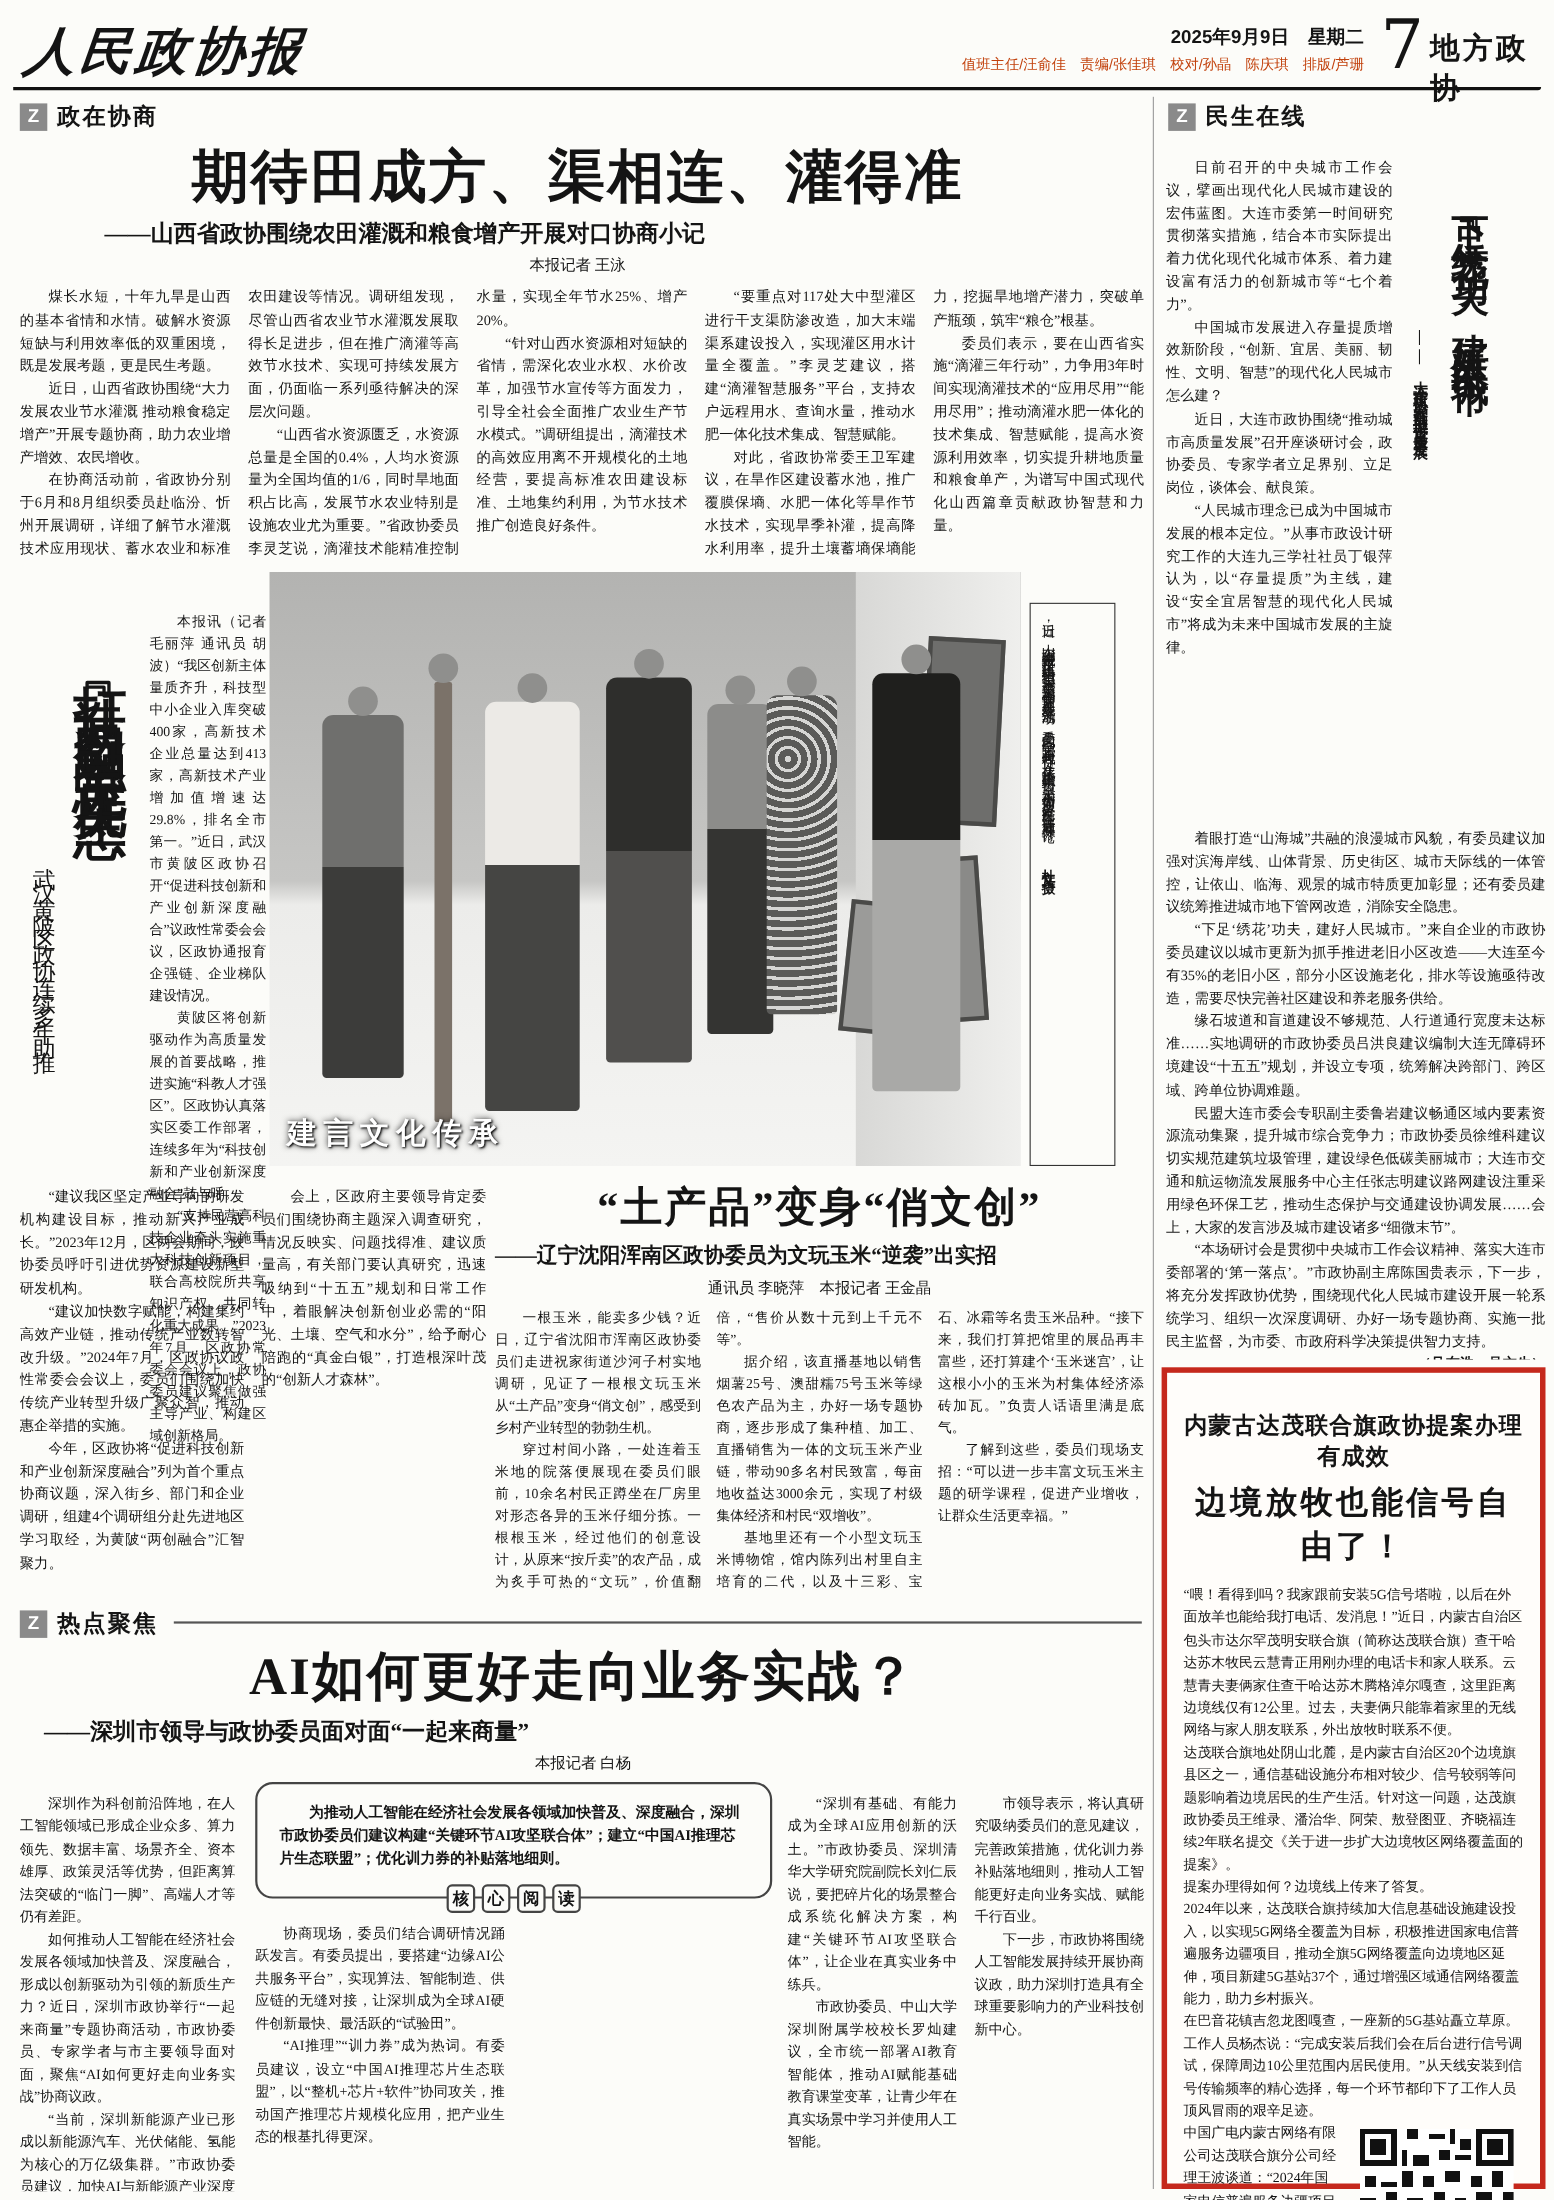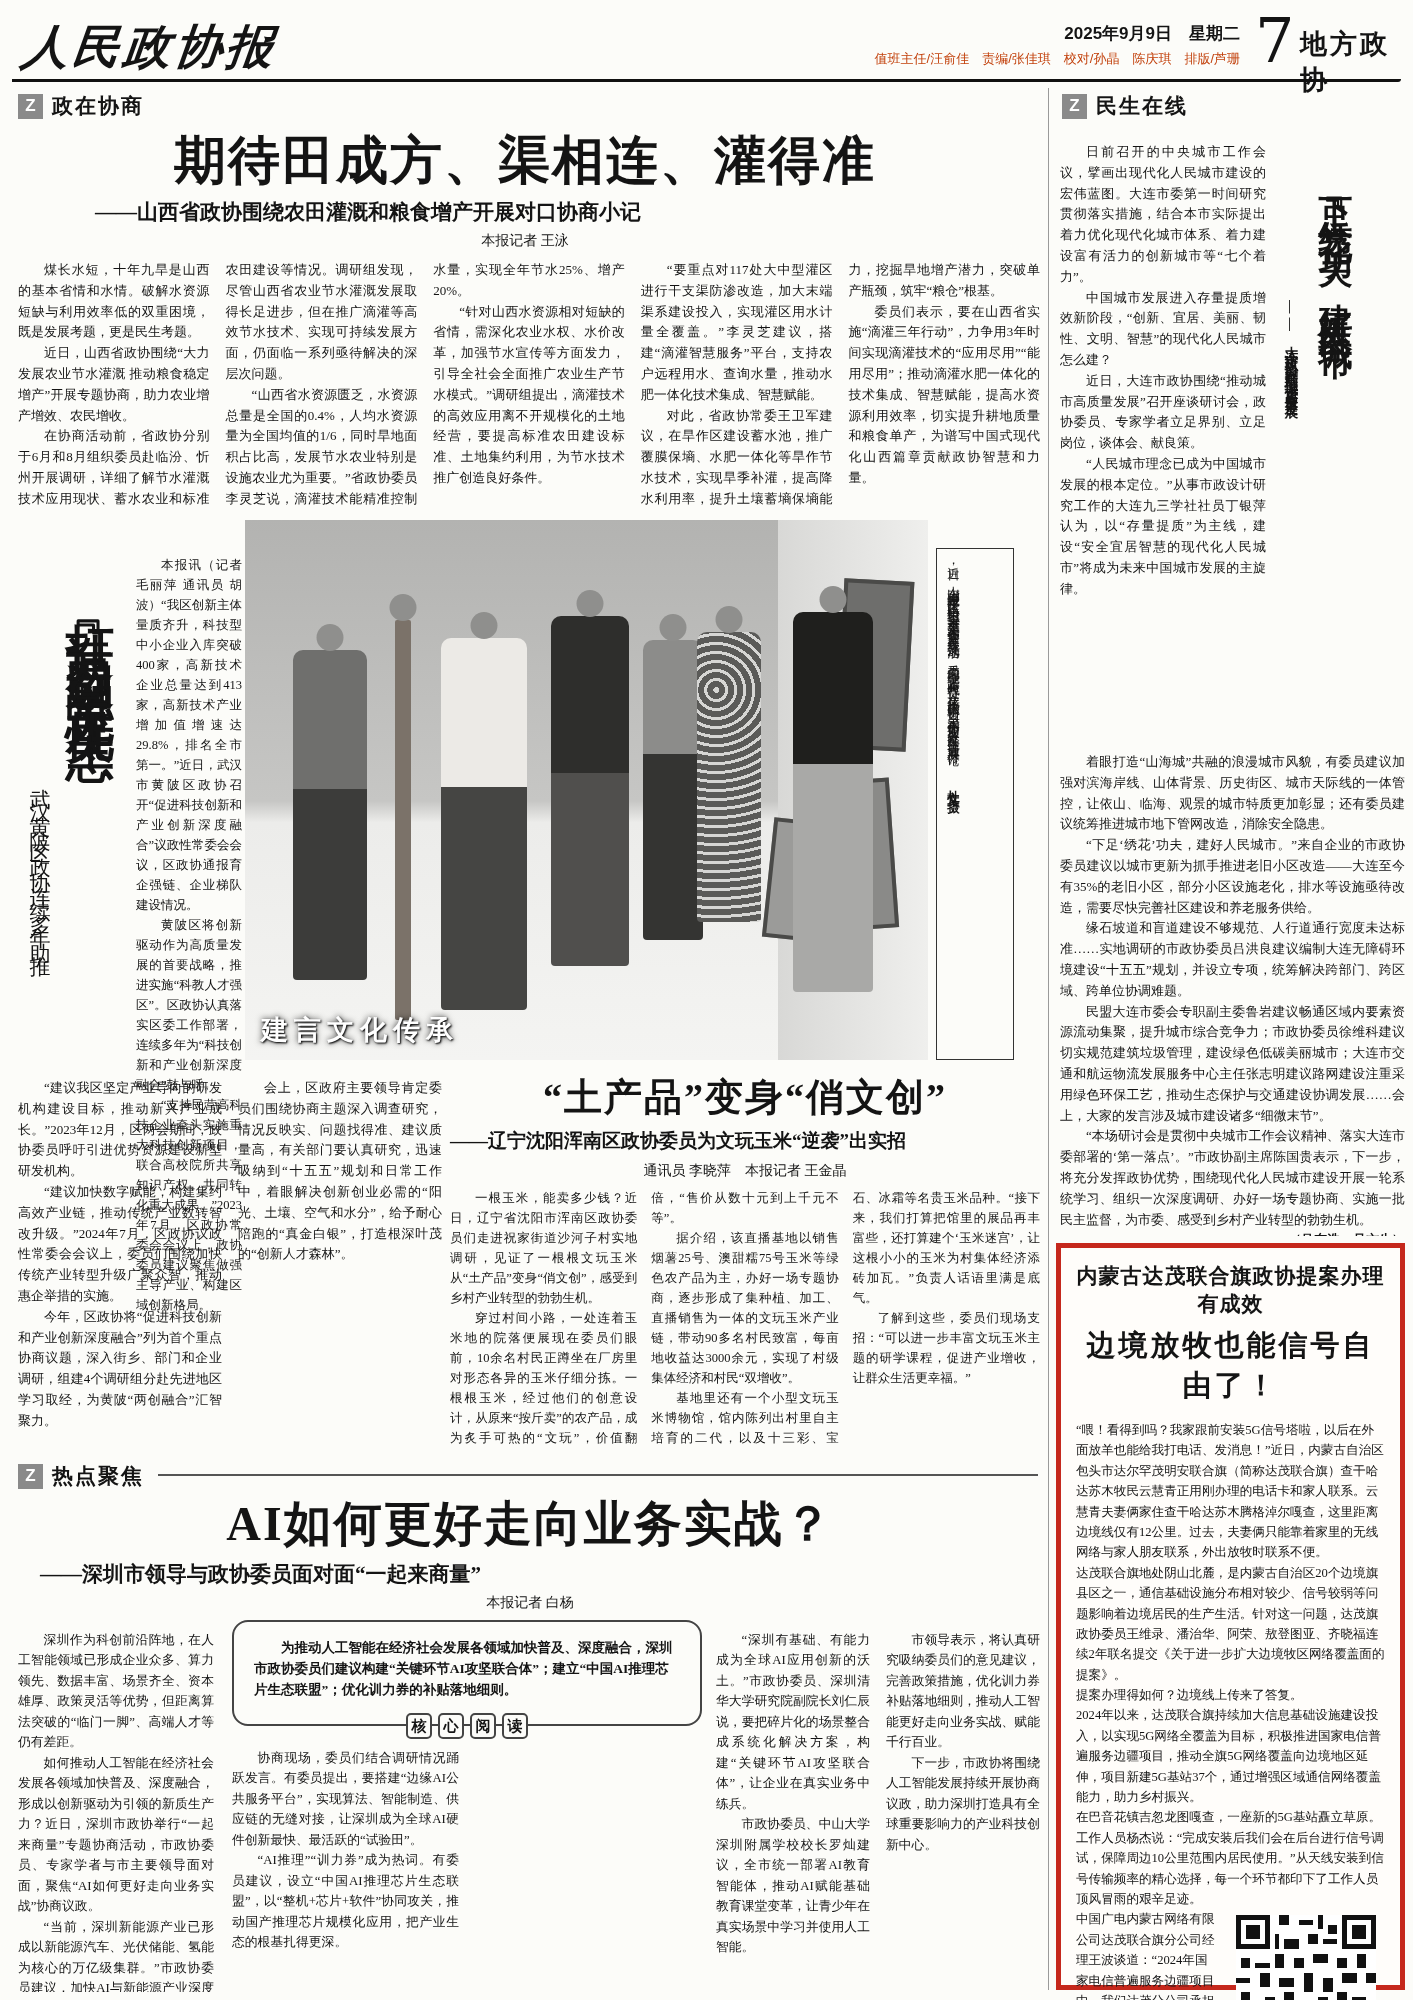--- a/index.html
+++ b/index.html
@@ -109,21 +109,21 @@
              font-size:13.5px; letter-spacing:4px; font-weight:600; }
   .dl-head { position:absolute; left:1312px; top:170px; height:580px; writing-mode:vertical-rl;
              font-size:34px; font-weight:900; letter-spacing:8px; }
   .dl-body { position:absolute; left:1060px; top:752px; width:345px; height:484px;
              font-size:13px; overflow:hidden; }
 
   
   .redbox { position:absolute; left:1056px; top:1243px; width:349px; height:747px;
             border:5px solid #c5281c; background:#fffdfa; padding:14px 15px 10px; }
   .rb-kicker { text-align:center; font-size:21px; font-weight:bold;
-               font-family:"Liberation Sans",sans-serif; letter-spacing:1px; }
+               font-family:"Liberation Sans",sans-serif; letter-spacing:1px;margin-top:20px; }
   .rb-head { text-align:center; font-size:29px; font-weight:900; letter-spacing:3px;
              margin:8px 0 14px; }
   .rb-text { font-size:12.6px; }
   .rb-text p { line-height:1.62; }
   .rb-qr { float:right; width:158px; margin:6px 0 4px 10px; text-align:center; }
   .rb-qr svg { width:140px; height:140px; }
 </style>
 </head>
 <body>
 
@@ -252,21 +252,21 @@
       <p>“人民城市理念已成为中国城市发展的根本定位。”从事市政设计研究工作的大连九三学社社员丁银萍认为，以“存量提质”为主线，建设“安全宜居智慧的现代化人民城市”将成为未来中国城市发展的主旋律。</p>
     </div>
   <div class="dl-sub">——大连市政协聚智助推城市高质量发展</div>
   <div class="dl-head">下足『绣花』功夫　建好人民城市</div>
   <div class="plain dl-body">
     <div>
         <p>着眼打造“山海城”共融的浪漫城市风貌，有委员建议加强对滨海岸线、山体背景、历史街区、城市天际线的一体管控，让依山、临海、观景的城市特质更加彰显；还有委员建议统筹推进城市地下管网改造，消除安全隐患。</p>
         <p>“下足‘绣花’功夫，建好人民城市。”来自企业的市政协委员建议以城市更新为抓手推进老旧小区改造——大连至今有35%的老旧小区，部分小区设施老化，排水等设施亟待改造，需要尽快完善社区建设和养老服务供给。</p>
         <p>缘石坡道和盲道建设不够规范、人行道通行宽度未达标准……实地调研的市政协委员吕洪良建议编制大连无障碍环境建设“十五五”规划，并设立专项，统筹解决跨部门、跨区域、跨单位协调难题。</p>
         <p>民盟大连市委会专职副主委鲁岩建议畅通区域内要素资源流动集聚，提升城市综合竞争力；市政协委员徐维科建议切实规范建筑垃圾管理，建设绿色低碳美丽城市；大连市交通和航运物流发展服务中心主任张志明建议路网建设注重采用绿色环保工艺，推动生态保护与交通建设协调发展……会上，大家的发言涉及城市建设诸多“细微末节”。</p>
-        <p>“本场研讨会是贯彻中央城市工作会议精神、落实大连市委部署的‘第一落点’。”市政协副主席陈国贵表示，下一步，将充分发挥政协优势，围绕现代化人民城市建设开展一轮系统学习、组织一次深度调研、办好一场专题协商、实施一批民主监督，为市委、感受到乡村产业转型的勃勃生机。</p>
+        <p>“本场研讨会是贯彻中央城市工作会议精神、落实大连市委部署的‘第一落点’。”市政协副主席陈国贵表示，下一步，将充分发挥政协优势，围绕现代化人民城市建设开展一轮系统学习、组织一次深度调研、办好一场专题协商、实施一批民主监督，为市委、市政府科学决策提供智力支持。</p>
       </div>
     <p class="sign">（吕东浩　吴亦生）</p>
   </div>
 
   <div class="redbox">
     <div class="rb-kicker">内蒙古达茂联合旗政协提案办理有成效</div>
     <div class="rb-head">边境放牧也能信号自由了！</div>
     <div class="rb-text">
         <p>“喂！看得到吗？我家跟前安装5G信号塔啦，以后在外面放羊也能给我打电话、发消息！”近日，内蒙古自治区包头市达尔罕茂明安联合旗（简称达茂联合旗）查干哈达苏木牧民云慧青正用刚办理的电话卡和家人联系。云慧青夫妻俩家住查干哈达苏木腾格淖尔嘎查，这里距离边境线仅有12公里。过去，夫妻俩只能靠着家里的无线网络与家人朋友联系，外出放牧时联系不便。</p>
         <p>达茂联合旗地处阴山北麓，是内蒙古自治区20个边境旗县区之一，通信基础设施分布相对较少、信号较弱等问题影响着边境居民的生产生活。针对这一问题，达茂旗政协委员王维录、潘治华、阿荣、敖登图亚、齐晓福连续2年联名提交《关于进一步扩大边境牧区网络覆盖面的提案》。</p>

